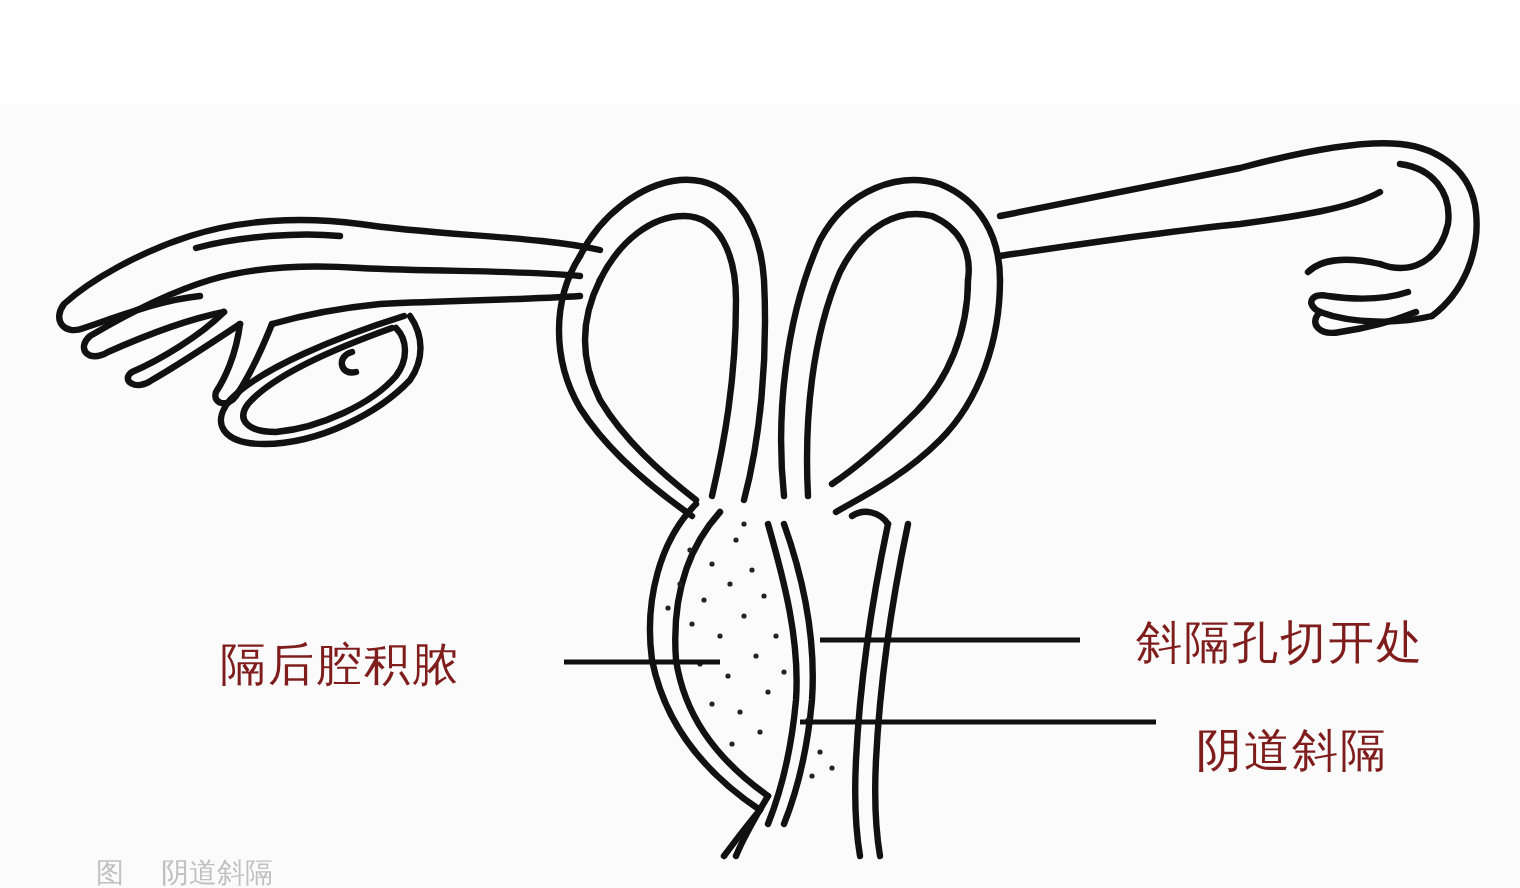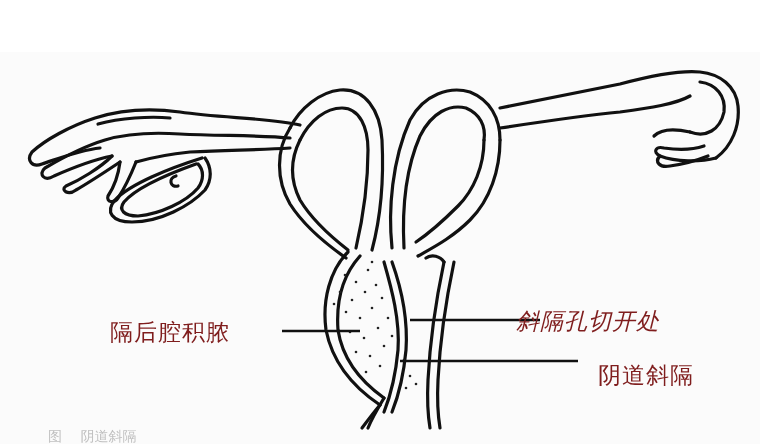--- a/index.html
+++ b/index.html
@@ -105,15 +105,15 @@
   </g>
 
   <g stroke="#111" stroke-width="2.4">
     <line x1="282" y1="331" x2="360" y2="331"></line>
     <line x1="410" y1="320" x2="540" y2="320"></line>
     <line x1="400" y1="361" x2="578" y2="361"></line>
   </g>
 </svg>
 
 <div class="label" style="left:110px; top:317px;">隔后腔积脓</div>
-<div class="label" style="left:516px; top:306px;font-style:italic;">斜隔孔切开处</div>
+<div class="label" style="left:568px; top:306px;">斜隔孔切开处</div>
 <div class="label" style="left:598px; top:360px;">阴道斜隔</div>
 <div class="caption">图　 阴道斜隔</div>
 
 </body></html>

